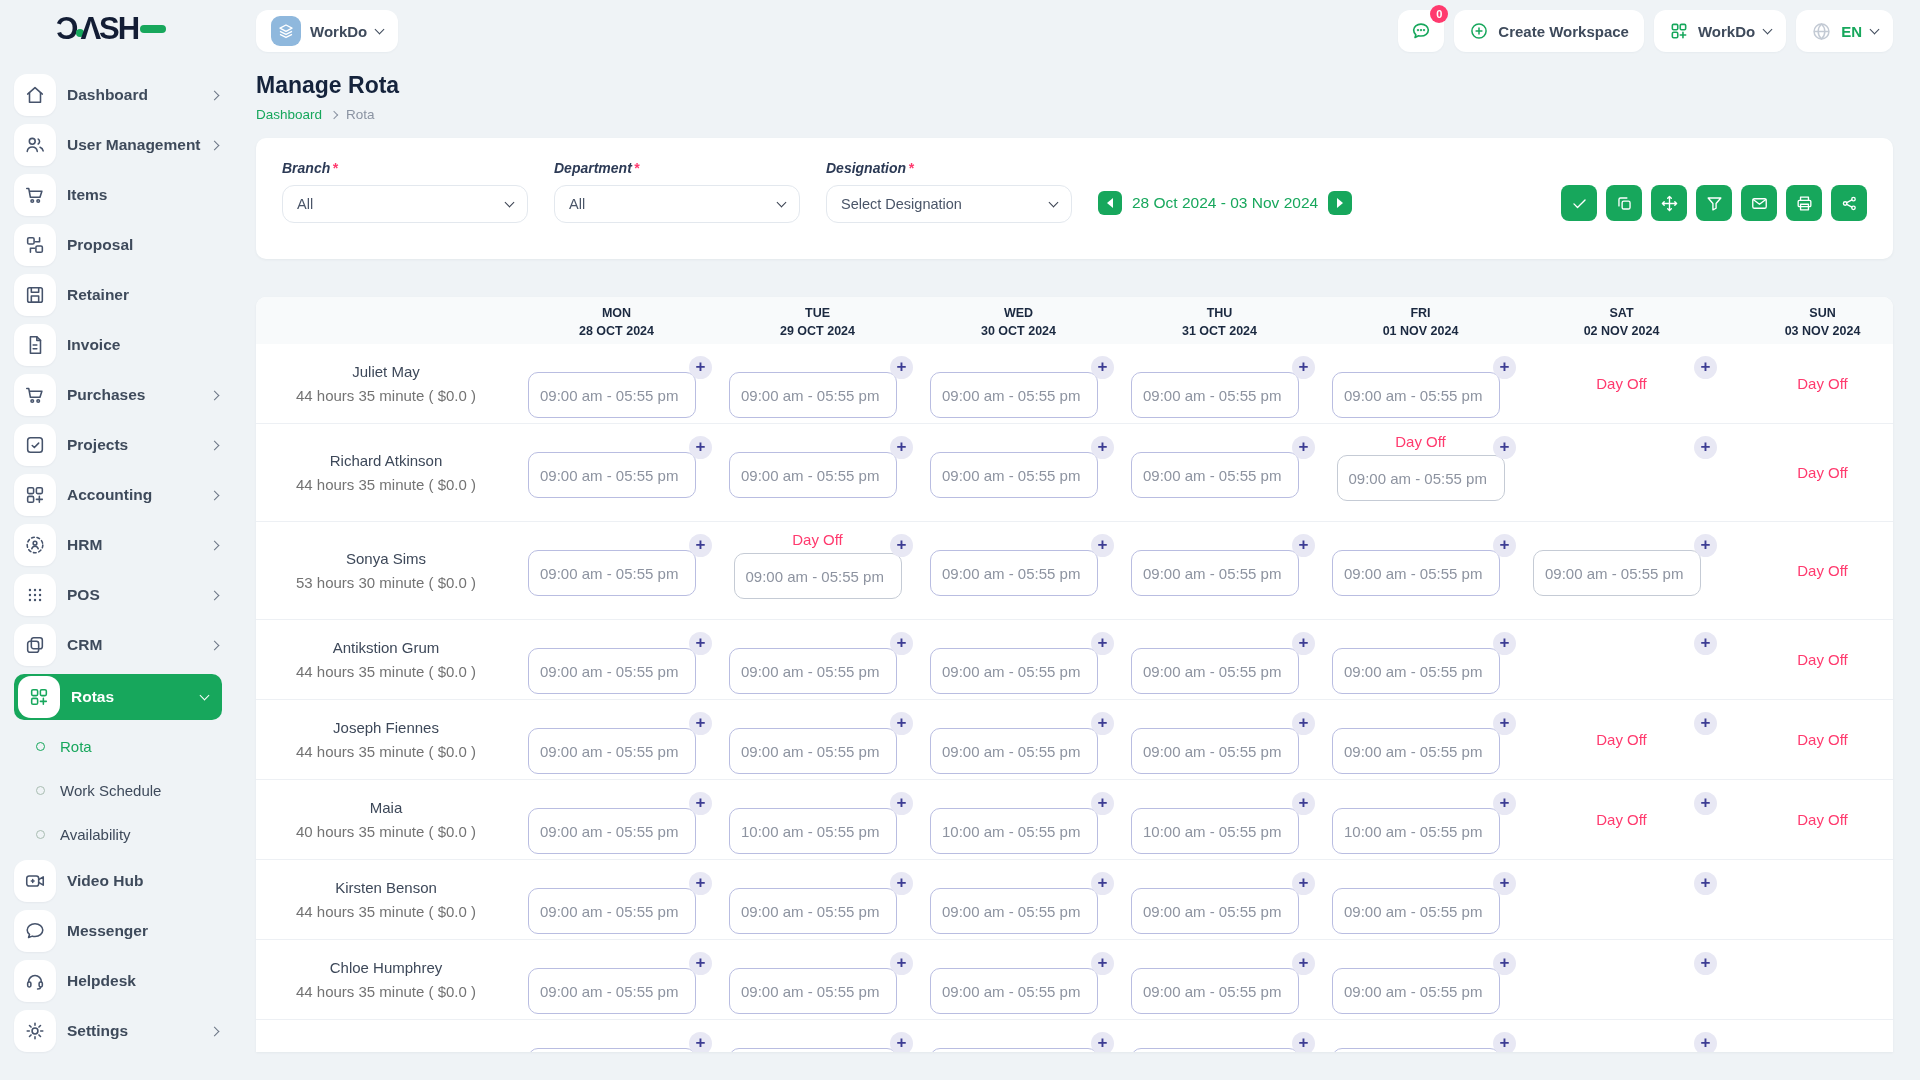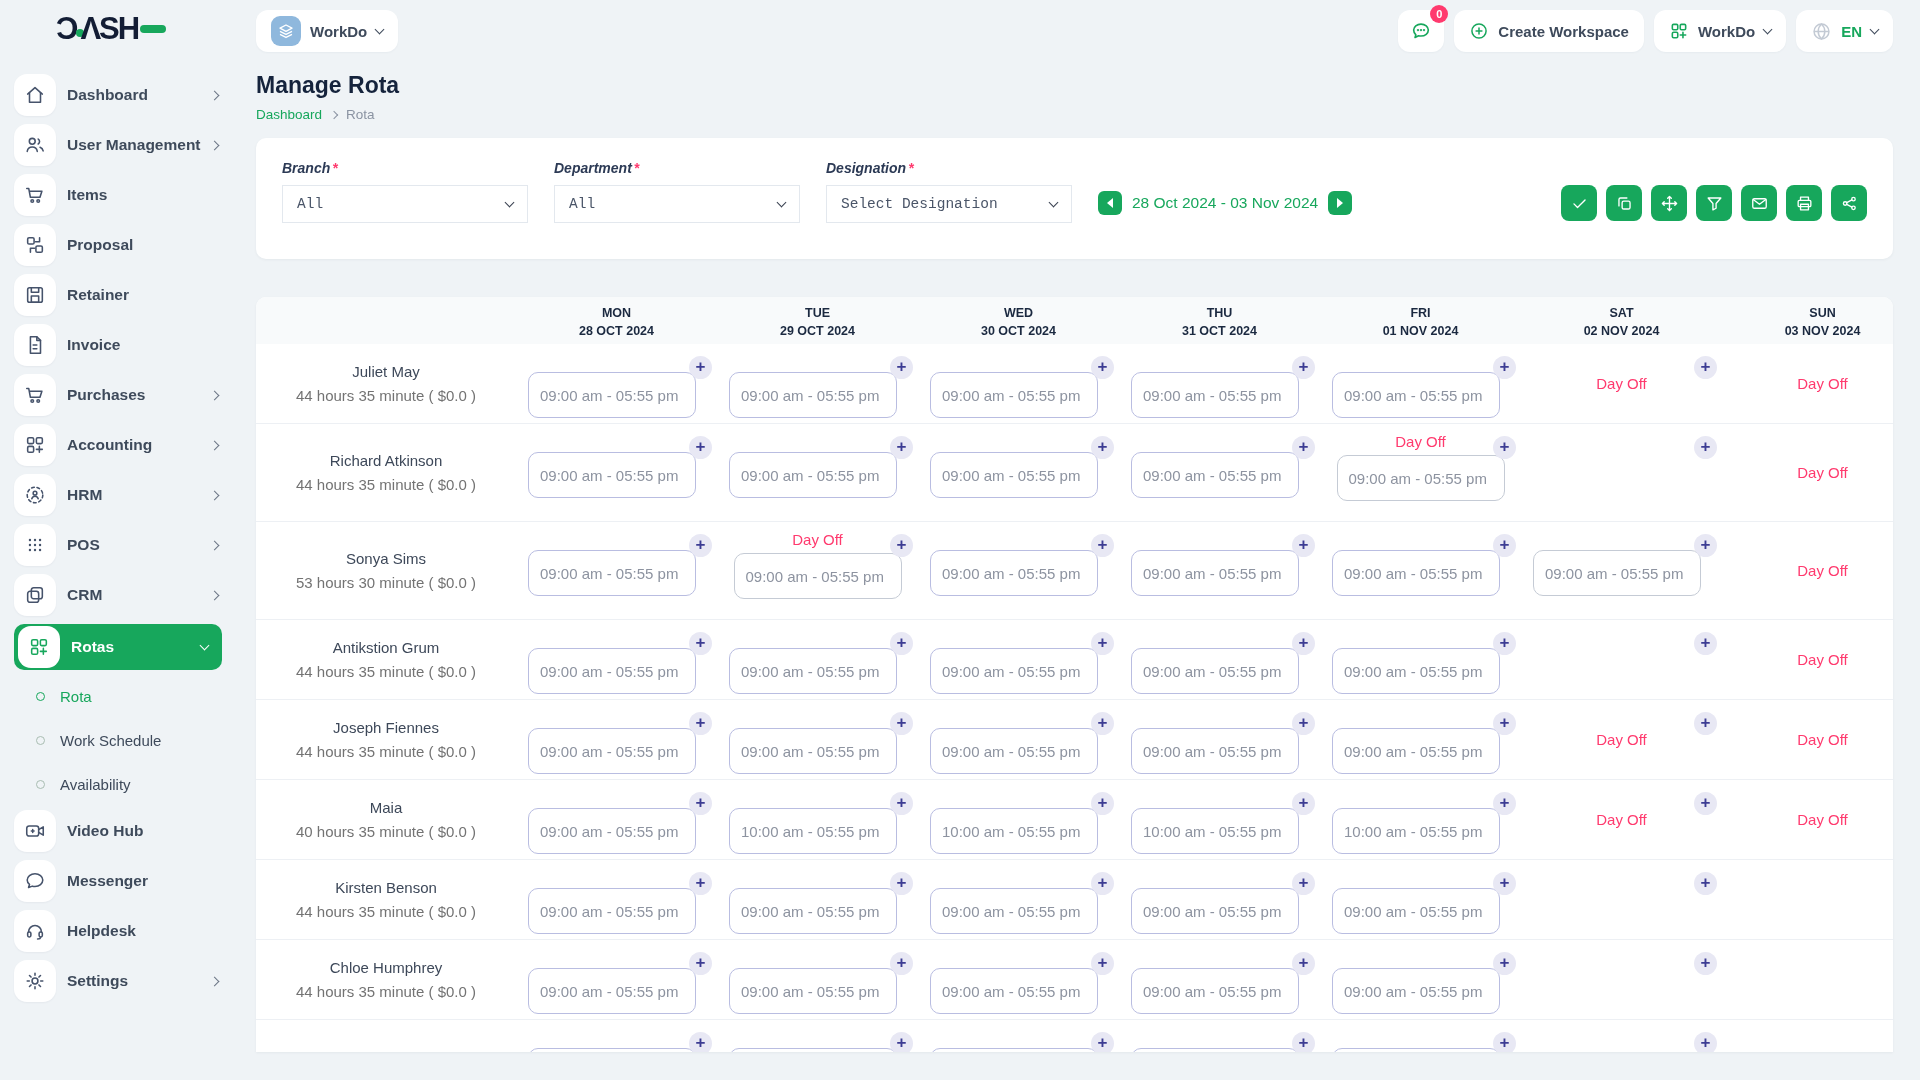--- a/index.html
+++ b/index.html
@@ -47,21 +47,21 @@
   .breadcrumb { display:flex; align-items:center; gap:9px; margin-top:8px; font-size:13.5px; }
   .breadcrumb a { color:#17a75c; text-decoration:none; cursor:pointer; }
   .breadcrumb .sep { width:6px; height:6px; border-right:1.5px solid #8a93a2; border-bottom:1.5px solid #8a93a2; transform:rotate(-45deg); }
   .breadcrumb .cur { color:#8a93a2; }
 
   
   .filter-card { margin-top:16px; background:#fff; border-radius:10px; box-shadow:0 1px 3px rgba(20,30,60,.05); padding:22px 26px 36px 26px; display:flex; align-items:flex-start; gap:26px; }
   .fgroup { width:246px; }
   .flabel { font-size:14px; font-weight:700; color:#2c3a55; margin-bottom:9px;font-style:italic; }
   .req { color:#ff3a6e; margin-left:2px; }
-  .select { height:38px; border:1px solid #e3e8ee; border-radius:0; display:flex; align-items:center; padding:0 14px; font-size:14.5px; color:#4a5568; cursor:pointer; background:#fff;font-family:Liberation Mono, monospace; }
+  .select { height:38px; border:1px solid #e3e8ee; border-radius:12px; display:flex; align-items:center; padding:0 14px; font-size:14.5px; color:#4a5568; cursor:pointer; background:#fff; }
   .select .chev { margin-left:auto; color:#394150; }
   .week-nav { display:flex; align-items:center; gap:10px; margin-top:31px; }
   .wk-btn { width:24px; height:24px; border:none; border-radius:6px; background:#17a75c; display:flex; align-items:center; justify-content:center; cursor:pointer; }
   .tri { width:0; height:0; border-top:5px solid transparent; border-bottom:5px solid transparent; }
   .tri.left { border-right:6px solid #fff; }
   .tri.rightt { border-left:6px solid #fff; }
   .wk-range { color:#17a75c; font-size:15.5px; }
   .toolbar { margin-left:auto; margin-top:25px; display:flex; gap:9px; }
   .tool-btn { width:36px; height:36px; border:none; border-radius:8px; background:#17a75c; color:#fff; display:flex; align-items:center; justify-content:center; cursor:pointer; }
 
@@ -167,20 +167,30 @@
               <circle cx="9" cy="18.5" r="1.4"></circle>
               <circle cx="15.5" cy="18.5" r="1.4"></circle>
             </svg>
           </span>
           <span class="nlabel">Purchases</span>
           <span class="chev right"></span>
         </div>
         <div class="nav-item">
           <span class="ibox">
             <svg width="22" height="22" viewBox="0 0 24 24" fill="none" stroke="currentColor" stroke-width="1.7" stroke-linecap="round" stroke-linejoin="round">
+              <rect x="4" y="4" width="16" height="16" rx="3"></rect>
+              <path d="M9 12.5l2.3 2.3L16 10"></path>
+            </svg>
+          </span>
+          <span class="nlabel">Projects</span>
+          <span class="chev right"></span>
+        </div>
+        <div class="nav-item">
+          <span class="ibox">
+            <svg width="22" height="22" viewBox="0 0 24 24" fill="none" stroke="currentColor" stroke-width="1.7" stroke-linecap="round" stroke-linejoin="round">
               <rect x="4" y="4" width="6.5" height="6.5" rx="1.5"></rect>
               <rect x="13.5" y="4" width="6.5" height="6.5" rx="1.5"></rect>
               <rect x="4" y="13.5" width="6.5" height="6.5" rx="1.5"></rect>
               <path d="M16.75 13.5V20M13.5 16.75H20"></path>
             </svg>
           </span>
           <span class="nlabel">Accounting</span>
           <span class="chev right"></span>
         </div>
         <div class="nav-item">

